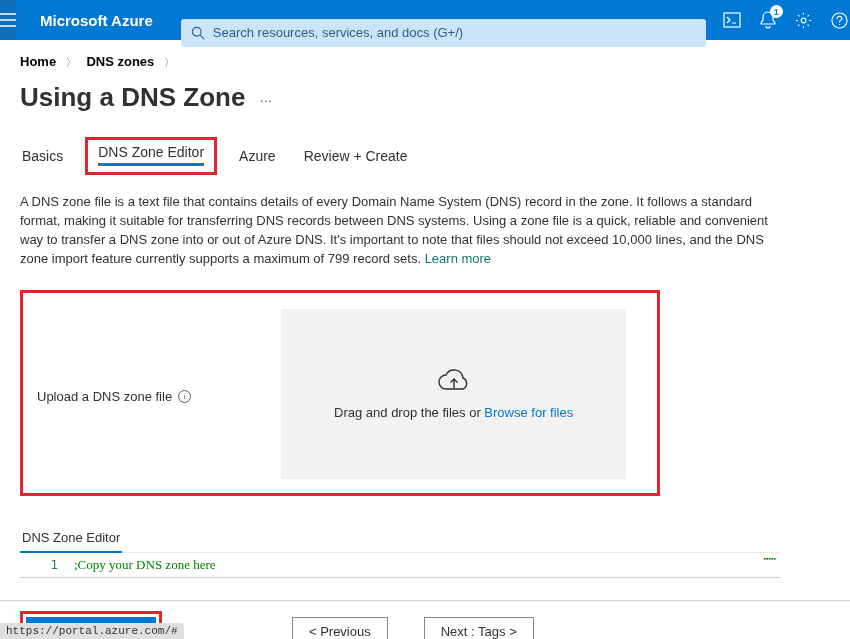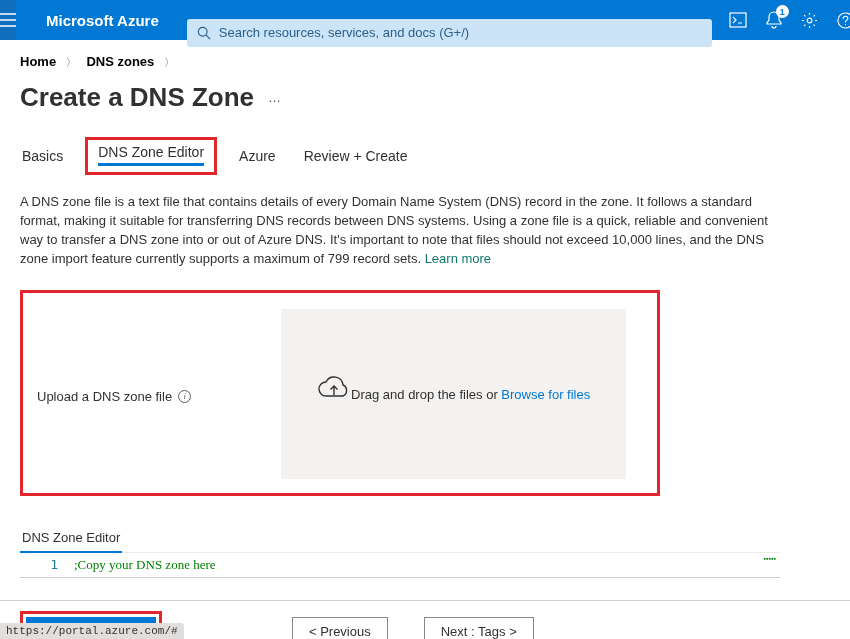--- a/index.html
+++ b/index.html
@@ -1,20 +1,20 @@
 <!DOCTYPE html>
 <html><head>
 <meta charset="utf-8">
 <style>
   * { box-sizing: border-box; margin: 0; padding: 0; }
   body { font-family: 'Segoe UI', Arial, sans-serif; font-size: 13px; color: #323130; background: #fff; width: 850px; }
   
   .topbar { background: #0078d4; height: 40px; display: flex; align-items: center; padding: 0 10px 0 0; color: #fff; }
   .hamburger-box { width: 44px; height: 40px; display: flex; align-items: center; justify-content: center; background: #106ebe; }
-  .brand { font-weight: 600; font-size: 15px; margin-left: 30px; margin-right: 28px; white-space: nowrap; }
+  .brand { font-weight: 600; font-size: 15px; margin-left: 24px; margin-right: 28px; white-space: nowrap; }
   .search-wrap { flex: 1; }
   .search { background: #cce4f7; border-radius: 3px; height: 28px; display: flex; align-items: center; padding: 0 10px; color: #2b5f8a; width: 525px; margin-top: 25px; }
   .search input { background: transparent; border: none; outline: none; flex: 1; font-size: 13px; color: #2b5f8a; margin-left: 8px; }
   .search input::placeholder { color: #2b5f8a; }
   .topbar-actions { display: flex; align-items: center; gap: 16px; margin-left: 16px; }
   .icon-btn { width: 20px; height: 20px; display: flex; align-items: center; justify-content: center; position: relative; }
   .badge { position: absolute; top: -5px; right: -5px; background: #fff; color: #0078d4; border-radius: 50%; width: 13px; height: 13px; font-size: 9px; display: flex; align-items: center; justify-content: center; font-weight: 600; }
   
   .breadcrumbs { padding: 14px 20px 8px 20px; font-size: 13px; }
   .breadcrumbs a { color: #000000; text-decoration: none; font-weight: bold; }
@@ -29,21 +29,21 @@
   .tab.highlight-box { border: 3px solid #e3262d; padding: 4px 10px 6px 10px; margin-right: 20px; margin-left: -4px; }
   .tab.highlight-box .inner { border-bottom: 3px solid #0078d4; padding-bottom: 3px; display: inline-block; }
   
   .content { padding: 18px 20px 0 20px; }
   .desc { font-size: 13px; line-height: 1.45; color: #323130; max-width: 760px; }
   .desc a { color: #0f766e; text-decoration: none; }
   
   .upload-block { border: 3px solid #e3262d; margin-top: 22px; padding: 16px 14px 14px 14px; display: flex; align-items: center; gap: 90px; max-width: 640px; }
   .upload-label { display: flex; align-items: center; gap: 6px; font-size: 13px; padding-top: 4px; }
   .info-circle { width: 13px; height: 13px; border: 1px solid #605e5c; border-radius: 50%; display: inline-flex; align-items: center; justify-content: center; font-size: 9px; color: #605e5c; font-style: italic; font-family: serif; }
-  .dropzone { background: #f3f2f1; width: 345px; height: 170px; display: flex; align-items: center; justify-content: center; }
+  .dropzone { background: #f3f2f1; width: 345px; height: 170px; display: flex; flex-direction: column; align-items: center; justify-content: center; }
   .cloud-svg { margin-bottom: 10px; }
   .drop-text { font-size: 13px; color: #323130; }
   .drop-text a { color: #0078d4; text-decoration: none; }
   
   .editor-block { margin-top: 28px; max-width: 760px; }
   .editor-tabs { display: flex; border-bottom: 1px solid #edebe9; }
   .editor-tab { padding: 6px 2px 6px 2px; font-size: 13px; color: #323130; border-bottom: 2px solid #0078d4; margin-bottom: -1px; }
   .editor-body { display: flex; border-bottom: 1px solid #d2d0ce; position: relative; }
   .gutter { width: 48px; text-align: right; padding: 4px 10px 4px 4px; color: #237893; font-family: 'Consolas', monospace; font-size: 13px; background: #fff; }
   .code-area { flex: 1; padding: 4px 6px; font-family: Liberation Serif, serif; font-size: 13px; color: #008000; background: #fff; }
@@ -105,21 +105,21 @@
 </div>
 
 <div class="breadcrumbs">
   <a href="#">Home</a>
   <span class="chev">〉</span>
   <a href="#">DNS zones</a>
   <span class="chev">〉</span>
 </div>
 
 <div class="page-title-row">
-  <h1 class="page-title">Create a DNS Zone</h1>
+  <h1 class="page-title">Using a DNS Zone</h1>
   <span class="page-title-more">…</span>
 </div>
 
 <div class="tabs">
   <div class="tab">Basics</div>
   <div class="tab highlight-box"><span class="inner">DNS Zone Editor</span></div>
   <div class="tab">Azure</div>
   <div class="tab">Review + Create</div>
 </div>
 

